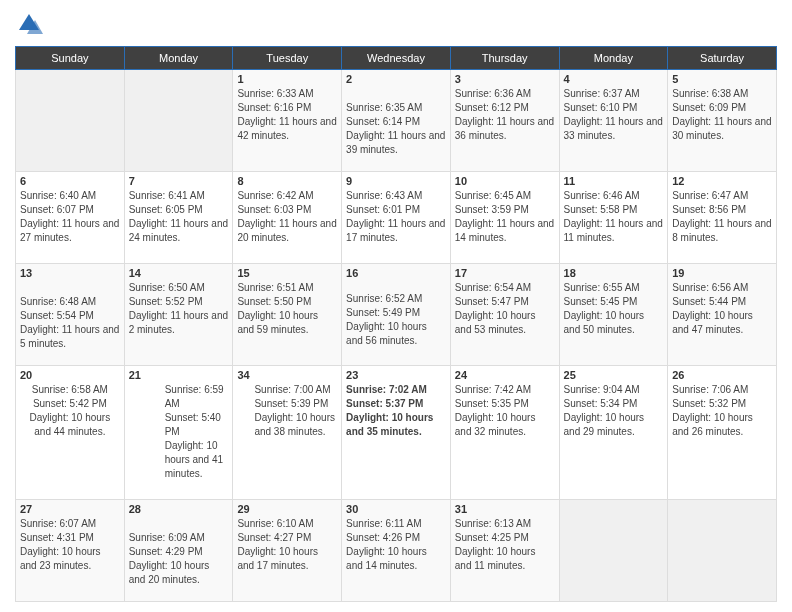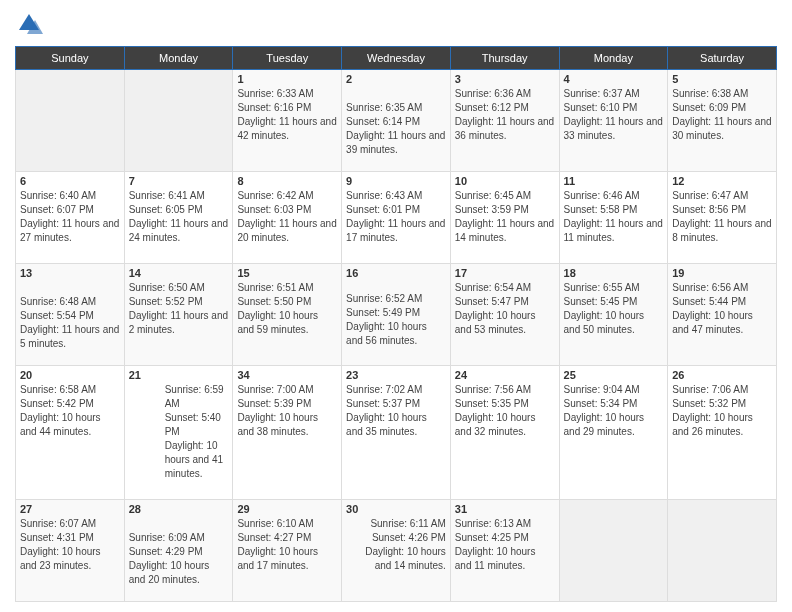--- a/index.html
+++ b/index.html
@@ -257,45 +257,45 @@
           <td>
             <span class="day-number">19</span>
             <div class="day-info" style="white-space: pre-line;">Sunrise: 6:56 AM
 Sunset: 5:44 PM
 Daylight: 10 hours and 47 minutes.</div>
           </td>
         </tr>
         <tr>
           <td>
             <span class="day-number">20</span>
-            <div class="day-info" style="white-space: pre-line;">Sunrise: 6:58 AM
+            <div class="day-info" style="white-space: pre-line; text-align: center;">Sunrise: 6:58 AM
 Sunset: 5:42 PM
 Daylight: 10 hours and 44 minutes.</div>
           </td>
           <td>
             <span class="day-number">21</span>
             <div class="day-info" style="white-space: pre-line; margin-left: 36px;">Sunrise: 6:59 AM
 Sunset: 5:40 PM
 Daylight: 10 hours and 41 minutes.</div>
           </td>
           <td>
             <span class="day-number">34</span>
-            <div class="day-info" style="white-space: pre-line;">Sunrise: 7:00 AM
+            <div class="day-info" style="white-space: pre-line; margin-left: 17px;">Sunrise: 7:00 AM
 Sunset: 5:39 PM
 Daylight: 10 hours and 38 minutes.</div>
           </td>
           <td>
             <span class="day-number">23</span>
-            <div class="day-info" style="white-space: pre-line;">Sunrise: 7:02 AM
+            <div class="day-info" style="white-space: pre-line; font-weight: bold;">Sunrise: 7:02 AM
 Sunset: 5:37 PM
 Daylight: 10 hours and 35 minutes.</div>
           </td>
           <td>
             <span class="day-number">24</span>
-            <div class="day-info" style="white-space: pre-line;">Sunrise: 7:56 AM
+            <div class="day-info" style="white-space: pre-line;">Sunrise: 7:42 AM
 Sunset: 5:35 PM
 Daylight: 10 hours and 32 minutes.</div>
           </td>
           <td>
             <span class="day-number">25</span>
             <div class="day-info" style="white-space: pre-line;">Sunrise: 9:04 AM
 Sunset: 5:34 PM
 Daylight: 10 hours and 29 minutes.</div>
           </td>
           <td>
@@ -319,21 +319,21 @@
 Daylight: 10 hours and 20 minutes.</div>
           </td>
           <td>
             <span class="day-number">29</span>
             <div class="day-info" style="white-space: pre-line;">Sunrise: 6:10 AM
 Sunset: 4:27 PM
 Daylight: 10 hours and 17 minutes.</div>
           </td>
           <td>
             <span class="day-number">30</span>
-            <div class="day-info" style="white-space: pre-line; text-align: right;">Sunrise: 6:11 AM
+            <div class="day-info" style="white-space: pre-line;">Sunrise: 6:11 AM
 Sunset: 4:26 PM
 Daylight: 10 hours and 14 minutes.</div>
           </td>
           <td>
             <span class="day-number">31</span>
             <div class="day-info" style="white-space: pre-line;">Sunrise: 6:13 AM
 Sunset: 4:25 PM
 Daylight: 10 hours and 11 minutes.</div>
           </td>
           <td class="empty-cell"></td>

